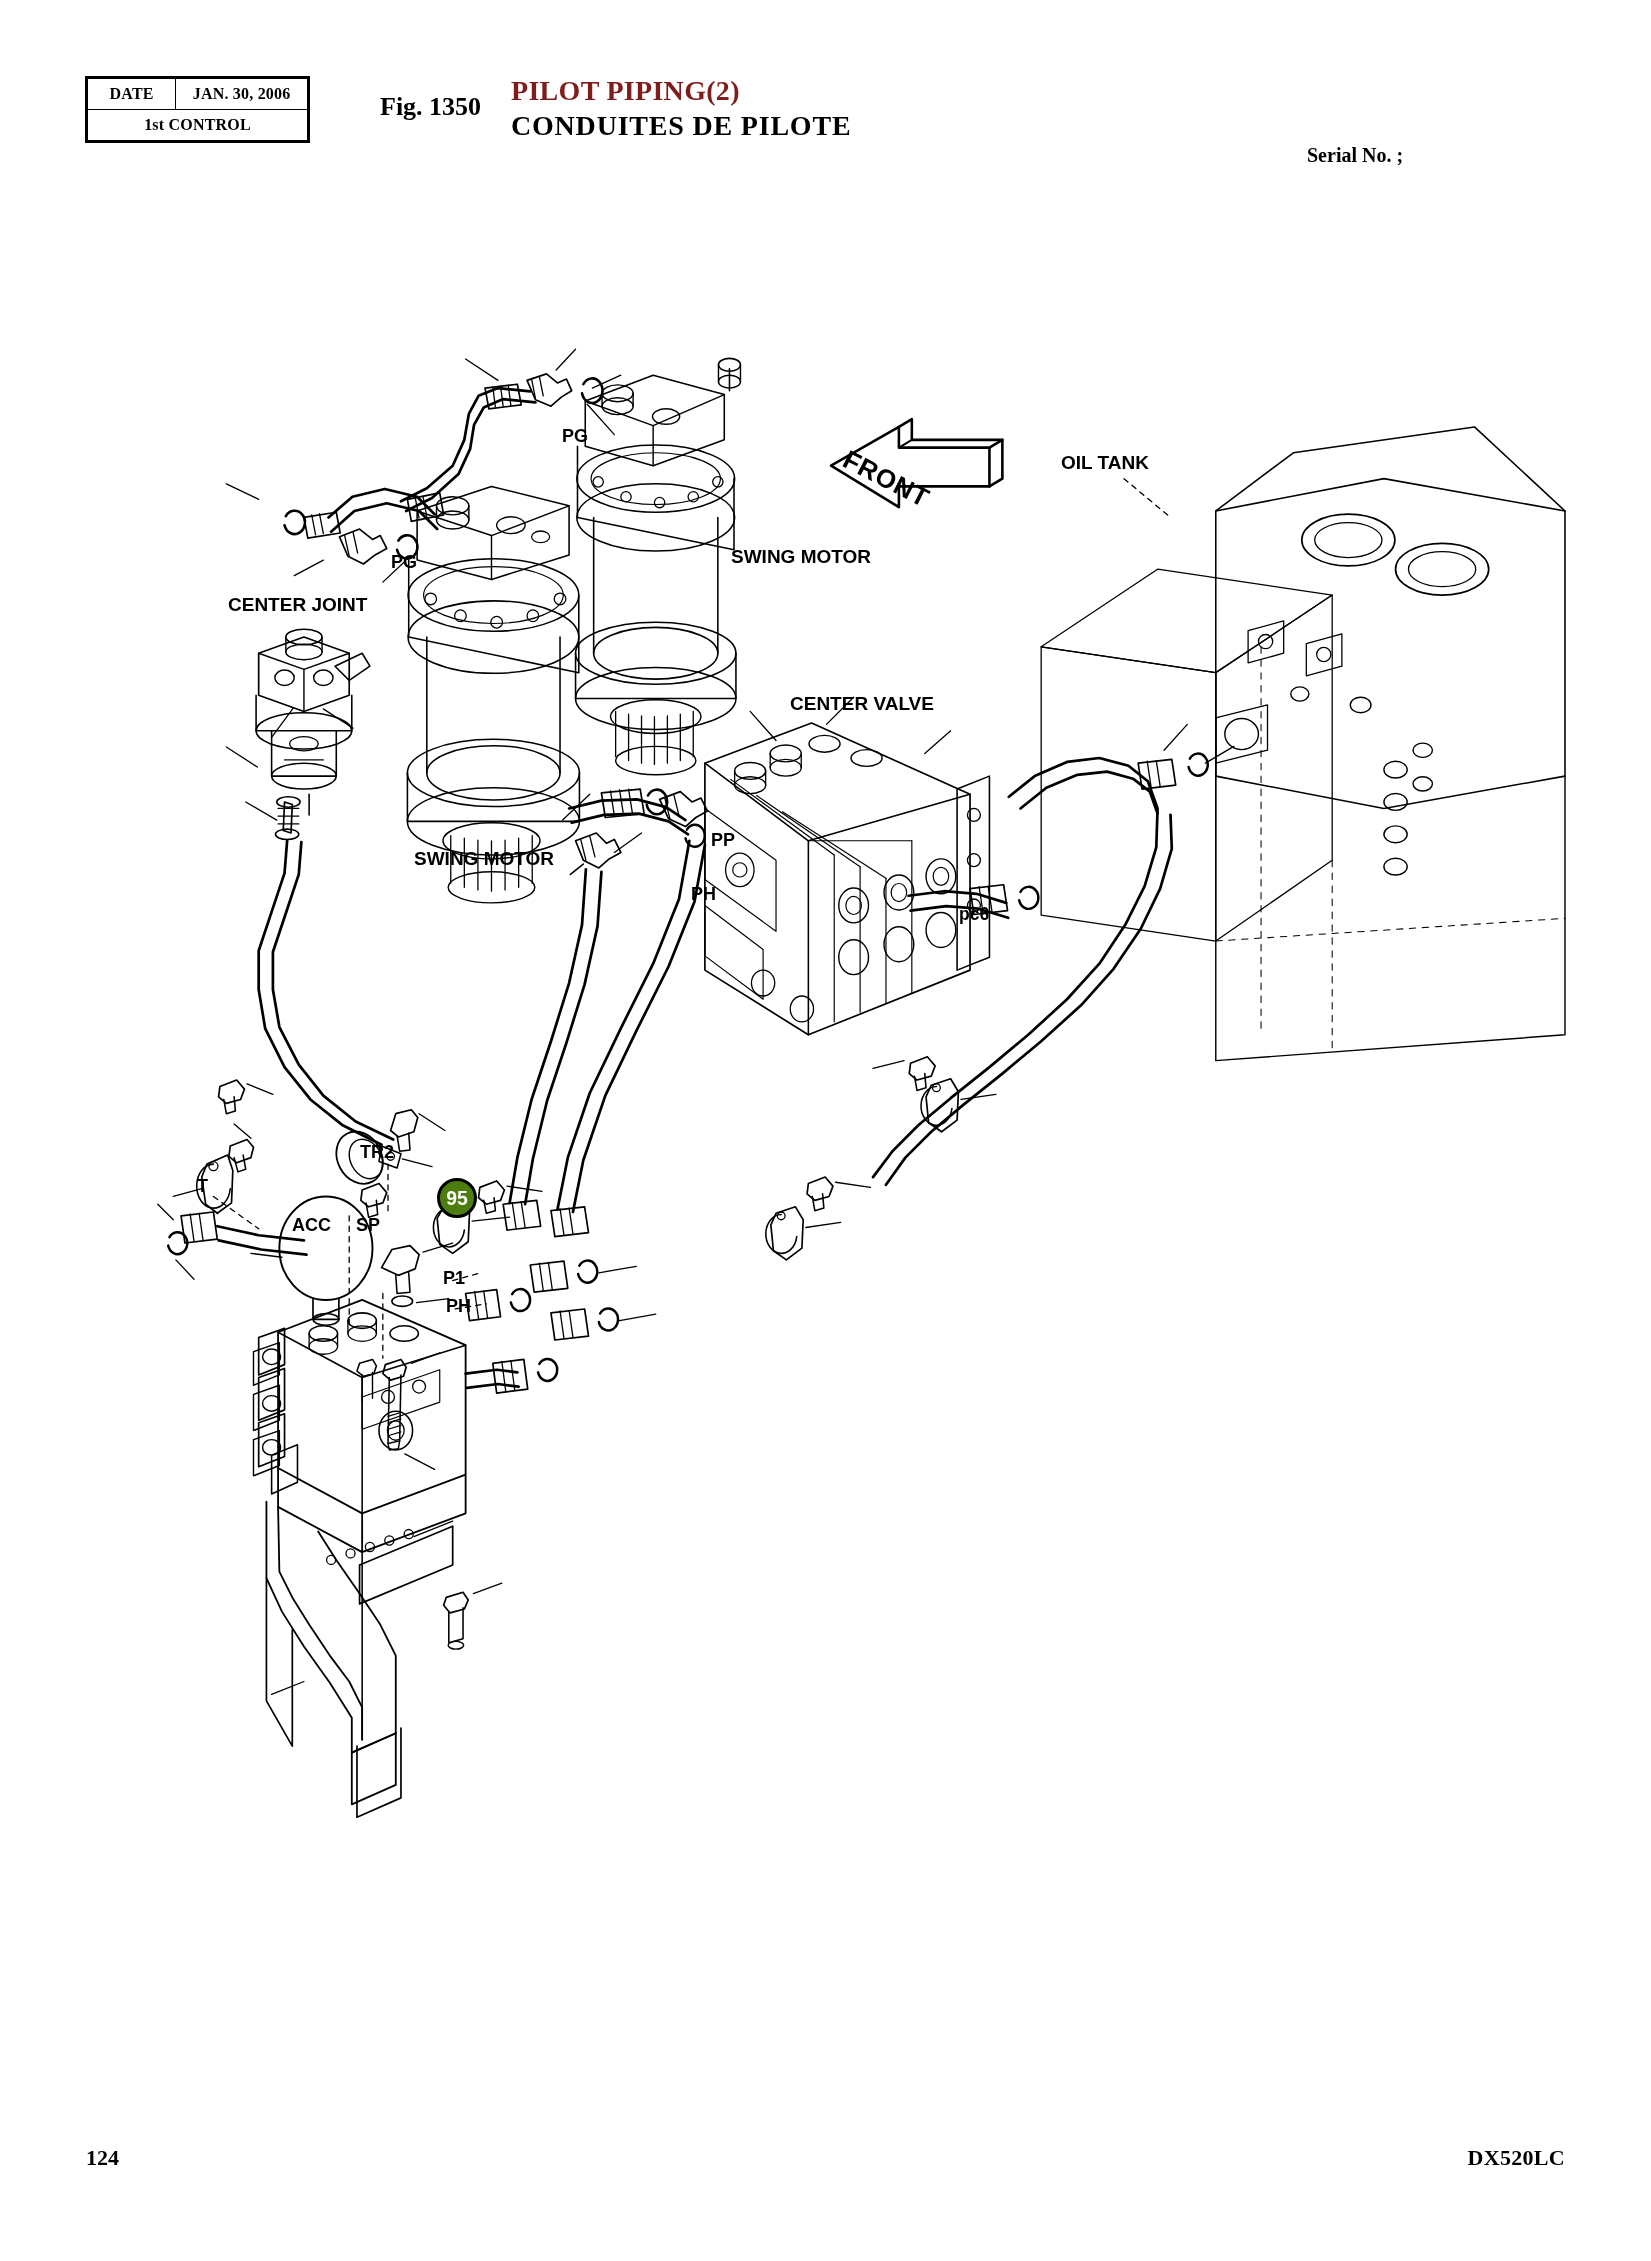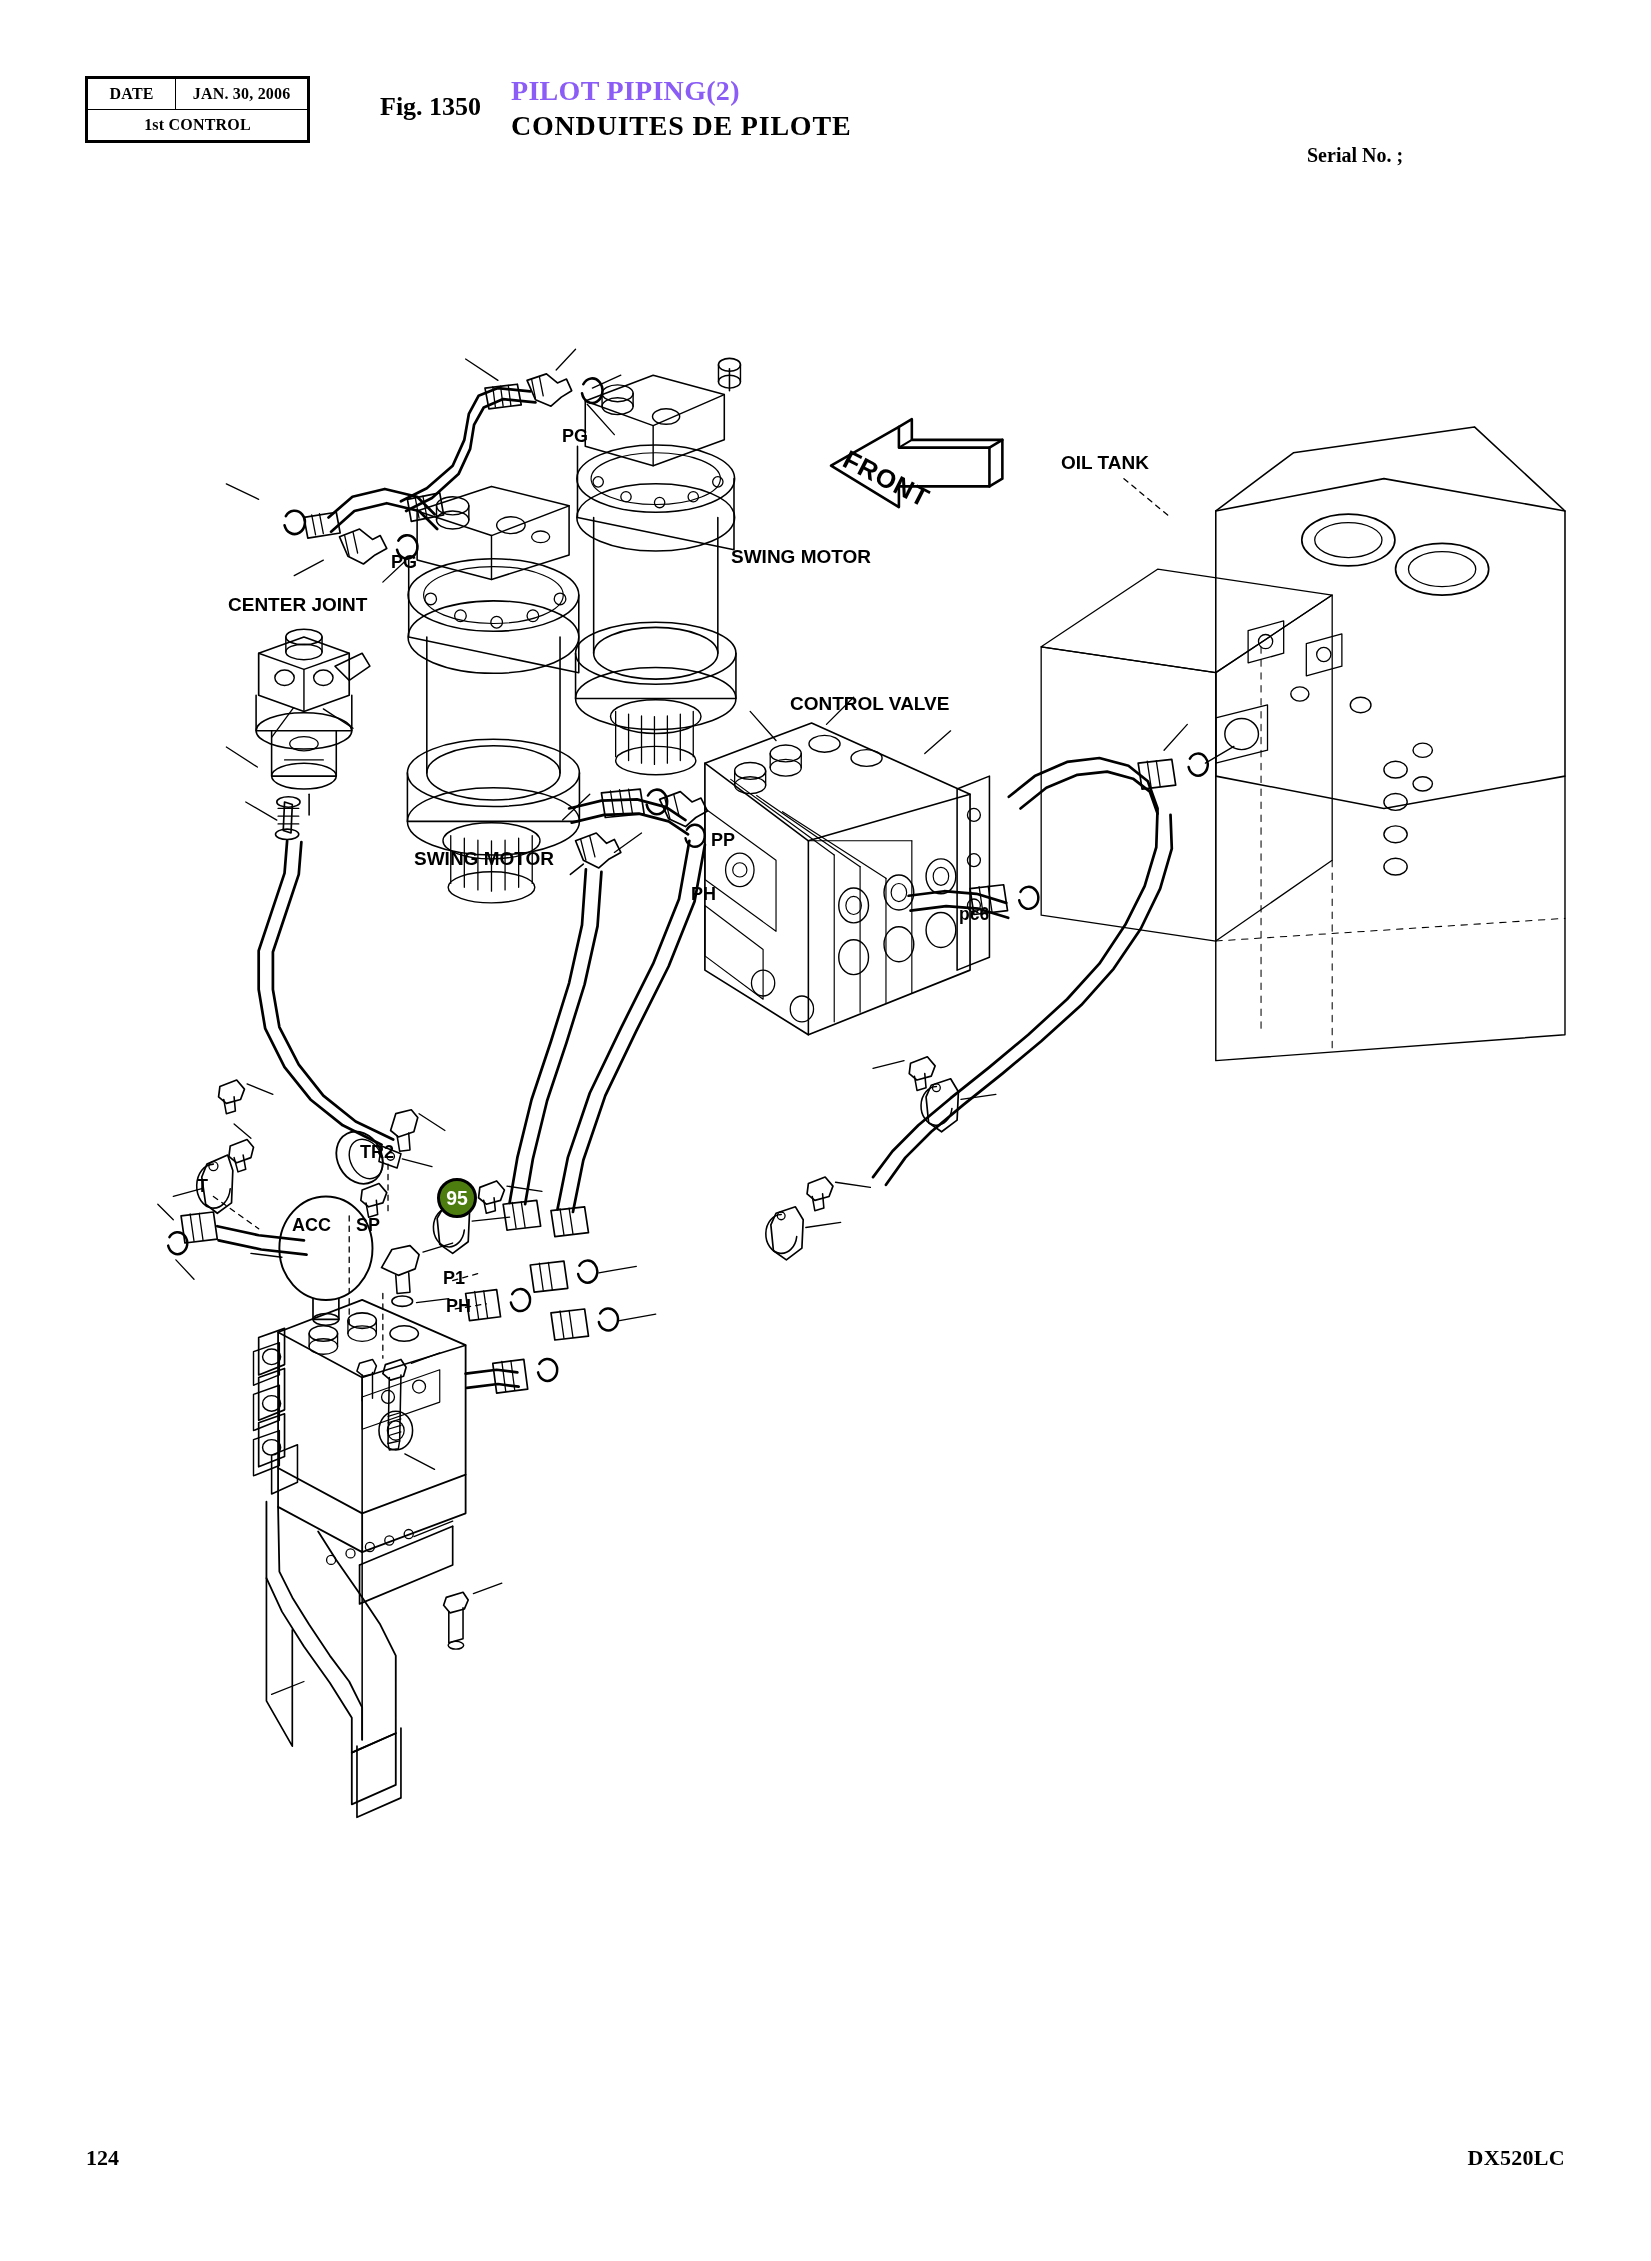--- a/index.html
+++ b/index.html
@@ -30,21 +30,21 @@
   .rev-cell.full{ width:100%; }
 
   .fig-no{
     position:absolute; left:380px; top:92px;
     font-family:"Liberation Serif", serif; font-weight:bold;
     font-size:26px; color:#000; white-space:nowrap;
   }
   .title-en{
     position:absolute; left:511px; top:75px;
     font-family:"Liberation Serif", serif; font-weight:bold;
-    font-size:28px; letter-spacing:0.3px; color:#8b5cf6; white-space:nowrap;
+    font-size:28px; letter-spacing:0.3px; color:#7f1d1d; white-space:nowrap;
   }
   .title-fr{
     position:absolute; left:511px; top:110px;
     font-family:"Liberation Serif", serif; font-weight:bold;
     font-size:28px; letter-spacing:0.8px; color:#000; white-space:nowrap;
   }
   .serial{
     position:absolute; left:1307px; top:144px;
     font-family:"Liberation Serif", serif; font-weight:bold;
     font-size:20px; color:#000; white-space:nowrap;
@@ -592,21 +592,21 @@
           <path d="M644 2014 L694 2008" stroke-width="2"></path>
         </g>
 
       </g>
     </svg>
   </div>
 
   <div class="dlabel lg" style="left:228px; top:595px;">CENTER JOINT</div>
   <div class="dlabel lg" style="left:731px; top:547px;">SWING MOTOR</div>
   <div class="dlabel lg" style="left:414px; top:849px;">SWING MOTOR</div>
-  <div class="dlabel lg" style="left:790px; top:694px;">CONTROL VALVE</div>
+  <div class="dlabel lg" style="left:790px; top:694px;">CENTER VALVE</div>
   <div class="dlabel lg" style="left:1061px; top:453px;">OIL TANK</div>
 
   <div class="dlabel md" style="left:562px; top:427px;">PG</div>
   <div class="dlabel md" style="left:391px; top:553px;">PG</div>
   <div class="dlabel md" style="left:711px; top:831px;">PP</div>
   <div class="dlabel md" style="left:691px; top:885px;">PH</div>
   <div class="dlabel sm" style="left:959px; top:906px;">pc6</div>
   <div class="dlabel md" style="left:360px; top:1143px;">TR2</div>
   <div class="dlabel md" style="left:197px; top:1177px;">T</div>
   <div class="dlabel md" style="left:292px; top:1216px;">ACC</div>

